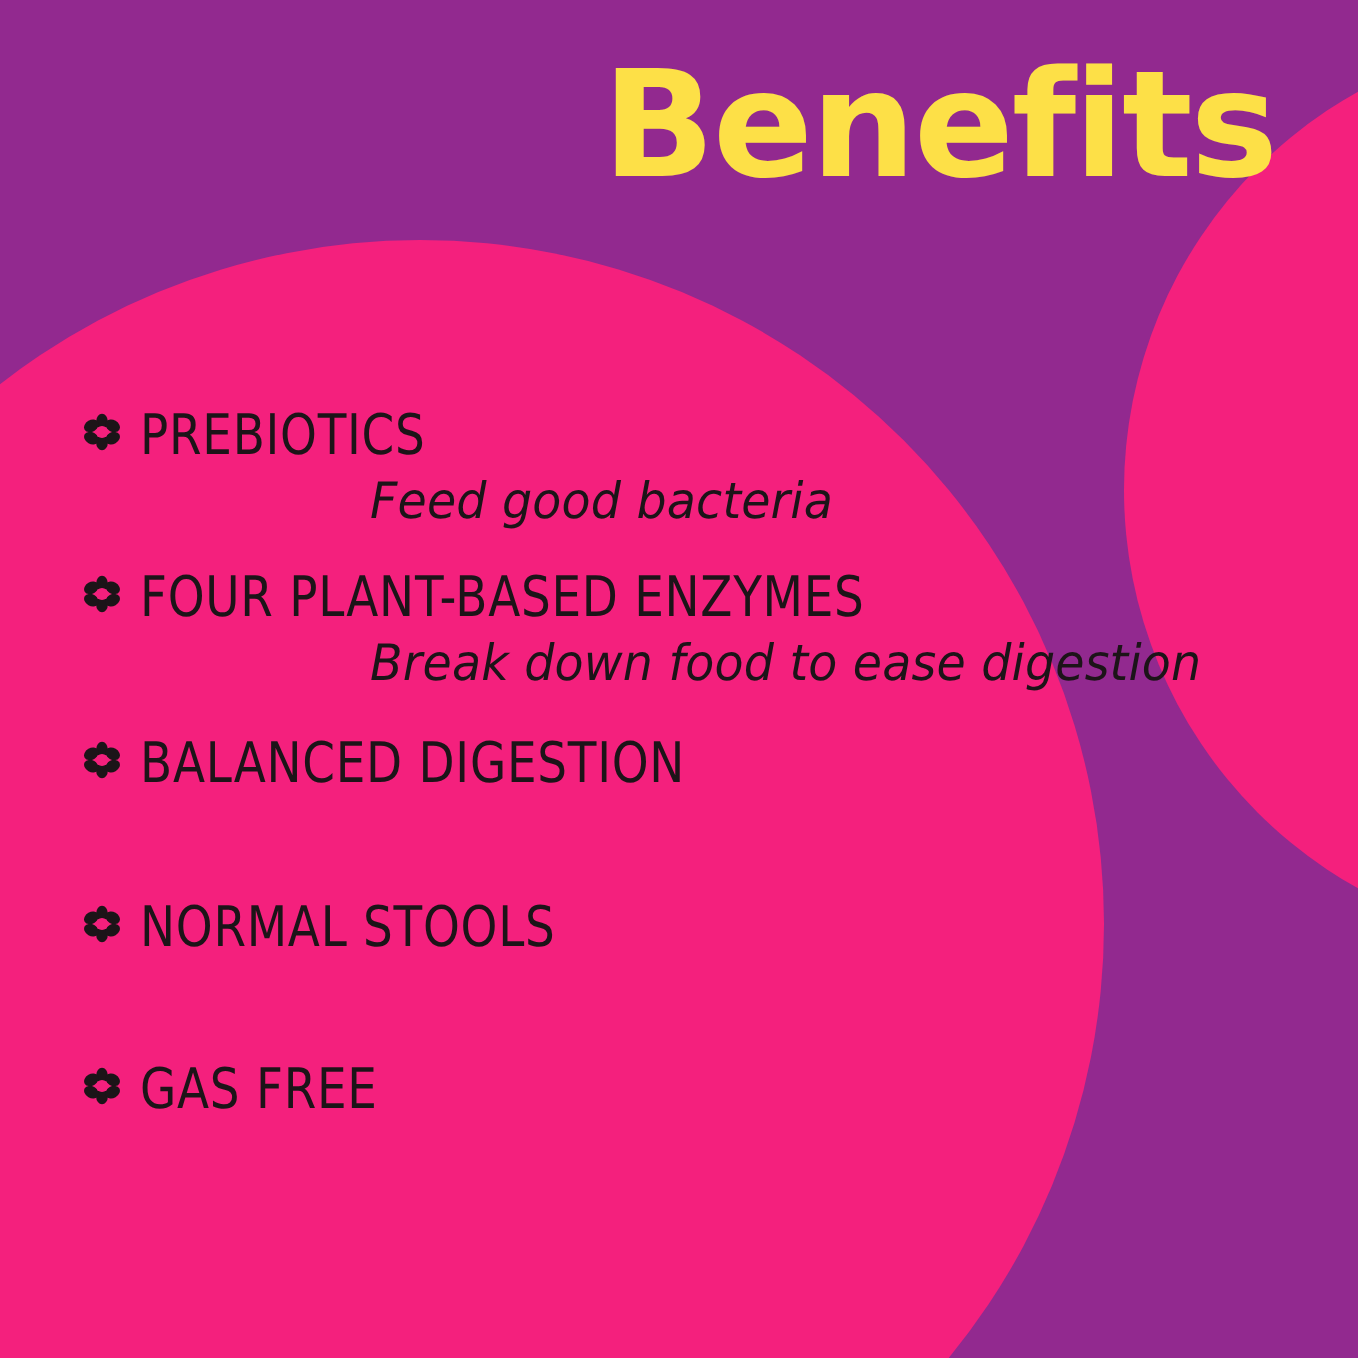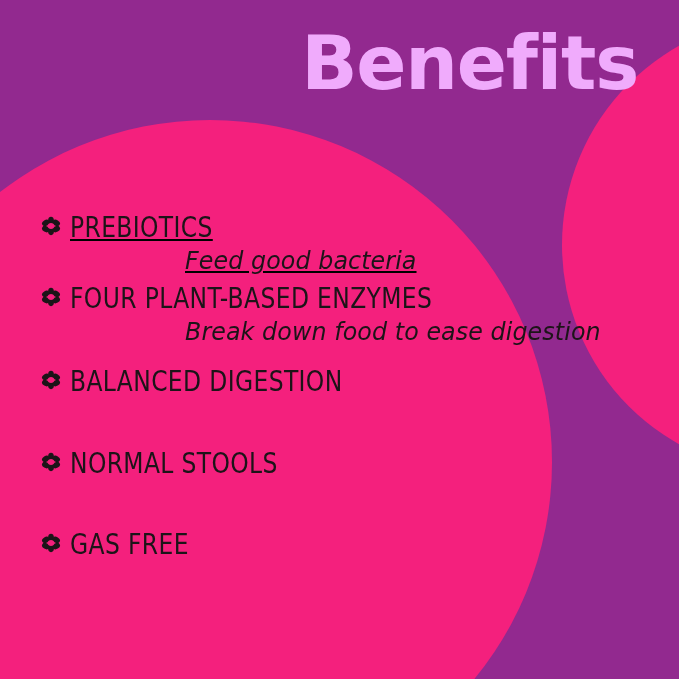--- a/index.html
+++ b/index.html
@@ -20,21 +20,21 @@
     inset: 0;
     width: 679px;
     height: 679px;
     pointer-events: none;
   }
   .title {
     position: absolute;
     right: 41px;
     top: 26px;
     margin: 0;
-    color: #f0abfc;
+    color: #fde047;
     font-family: "DejaVu Sans", "Liberation Sans", sans-serif;
     font-weight: 700;
     font-size: 74px;
     line-height: 1.0;
     letter-spacing: -1.2px;
     white-space: nowrap;
     text-align: right;
   }
   .benefit-list {
     position: absolute;
@@ -83,21 +83,21 @@
     font-size: 25px;
     font-weight: 400;
     line-height: 1.1;
     letter-spacing: 0.1px;
     white-space: nowrap;
     margin-top: 5px;
     margin-left: 144px;
     transform: scaleX(0.95);
     transform-origin: left center;
   }
-  .item-0 { top: 213px; text-decoration: underline; }
+  .item-0 { top: 203px; }
   .item-1 { top: 284px; }
   .item-2 { top: 367px; }
   .item-3 { top: 449px; }
   .item-4 { top: 530px; }
   .item-1 .benefit-sub { margin-left: 144px; }
 </style>
 </head>
 <body>
 
 <div id="poster">

